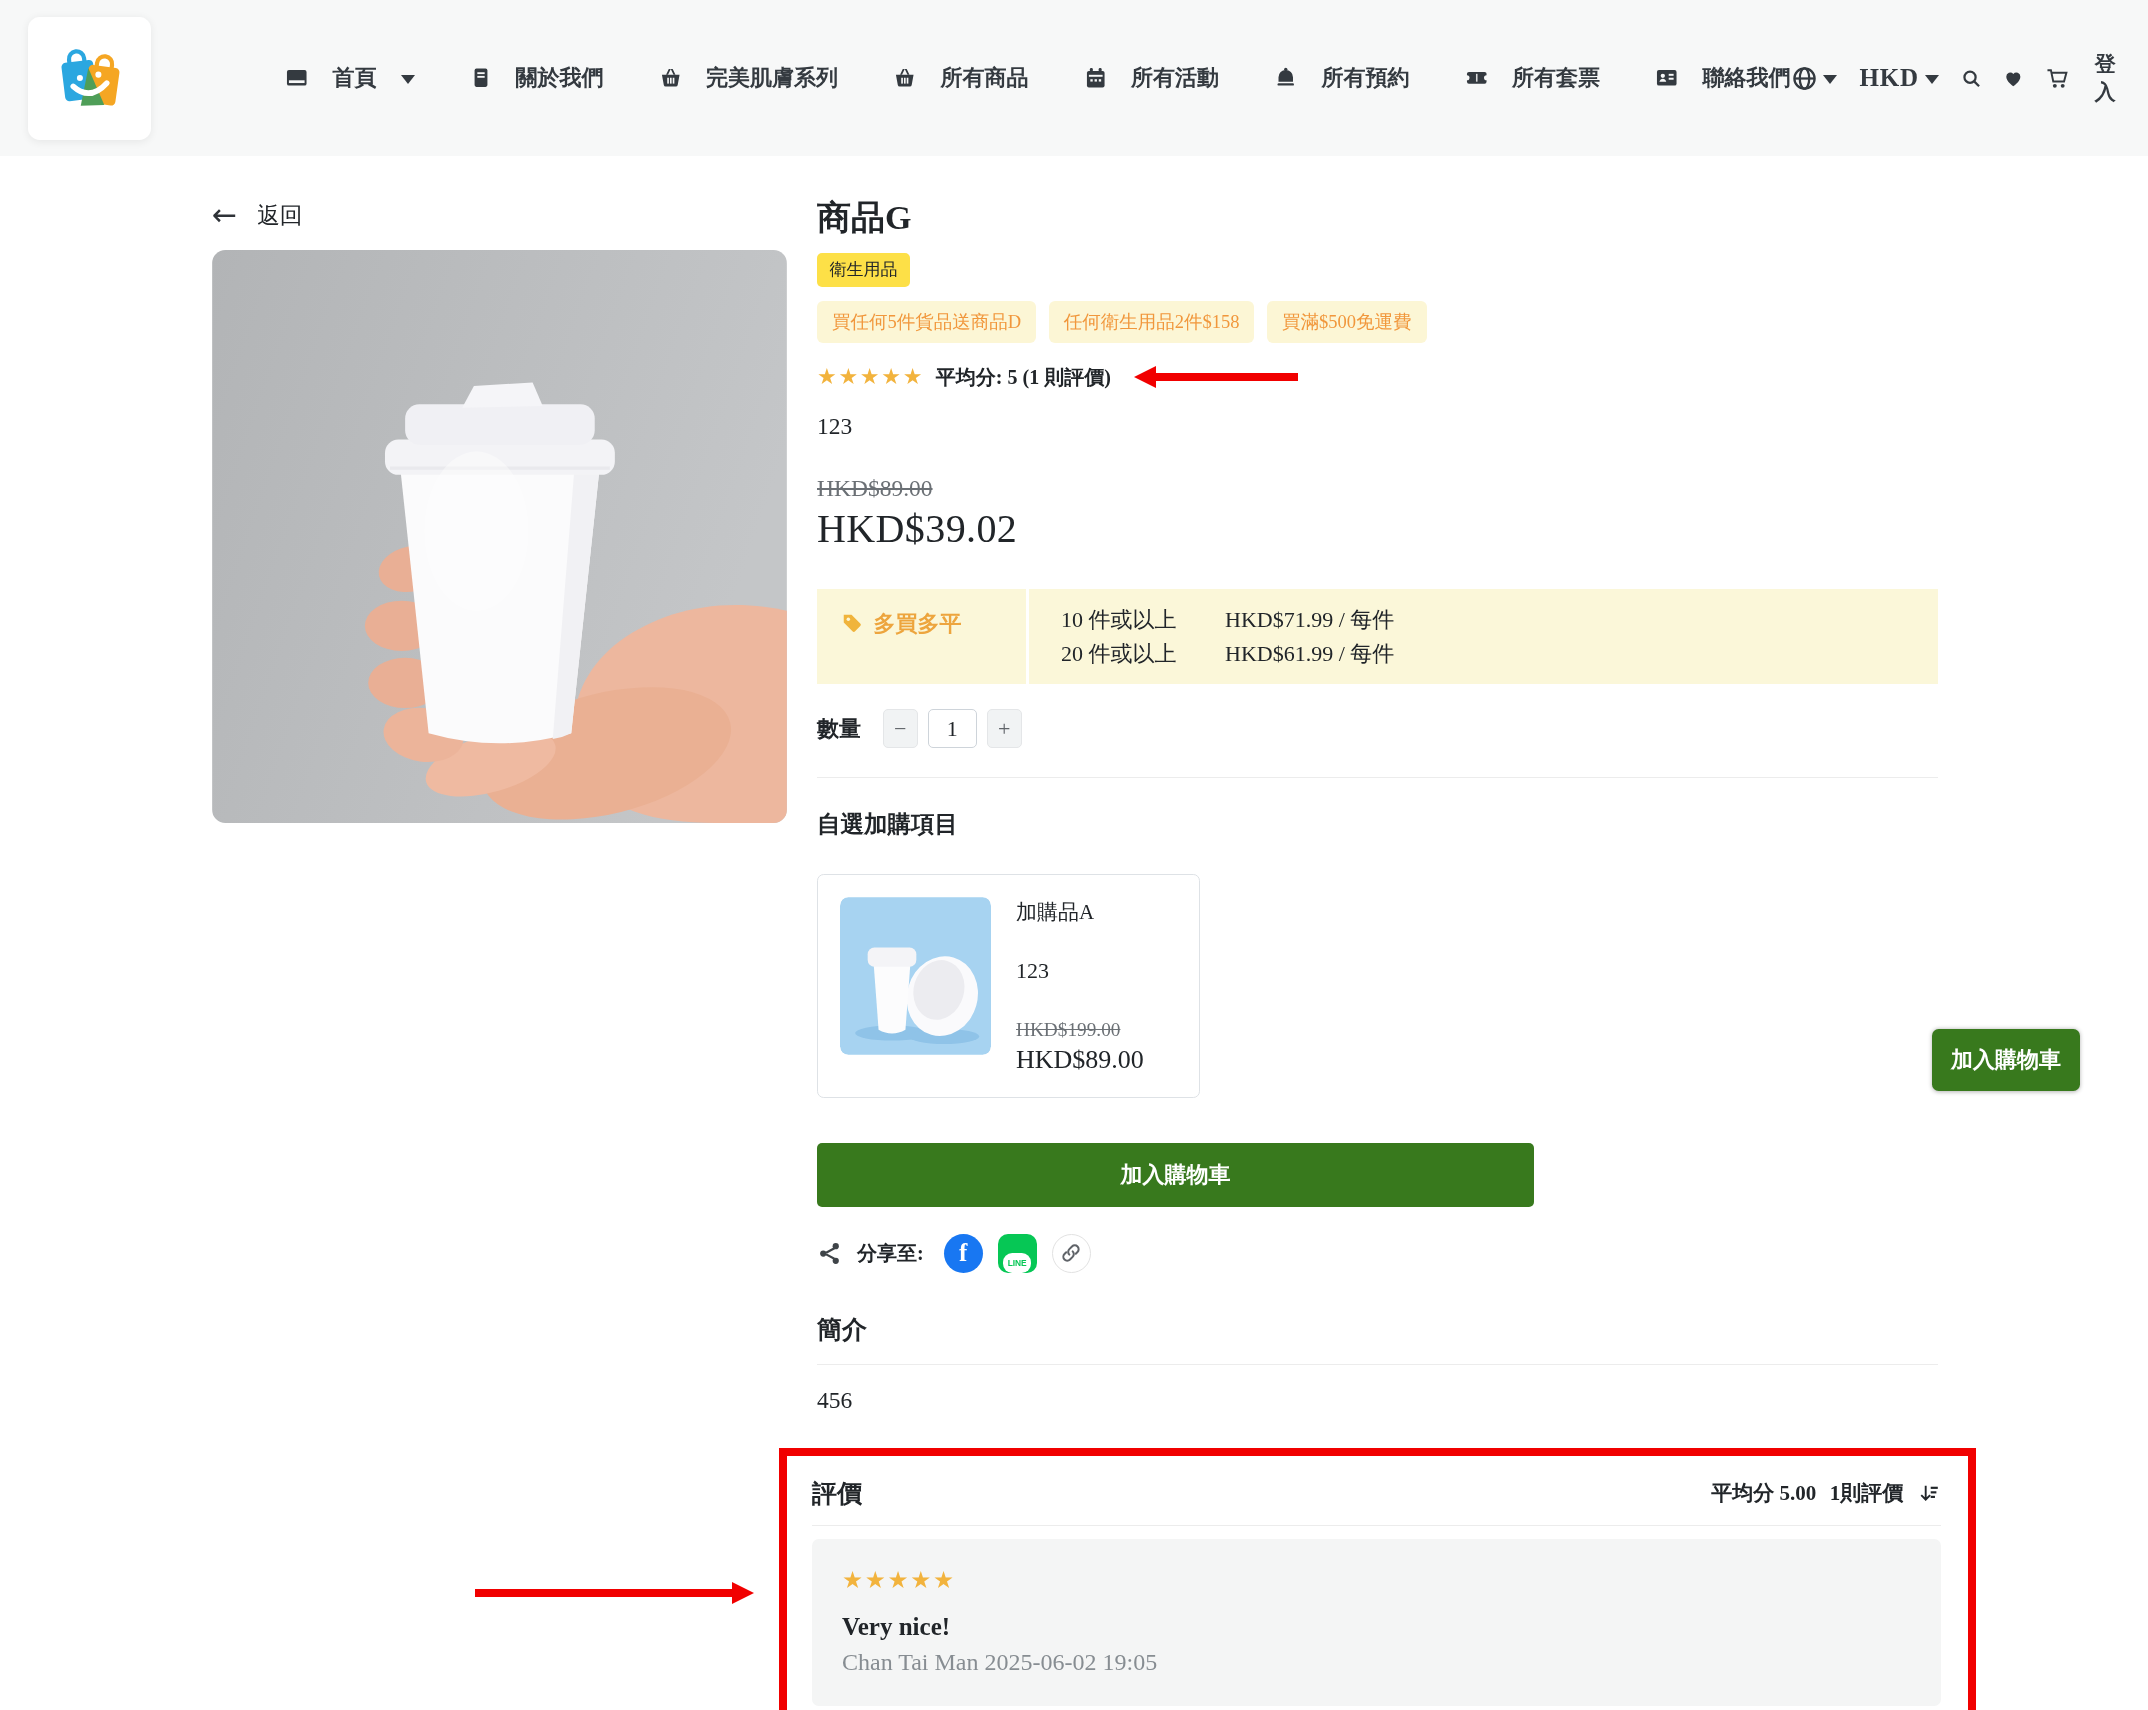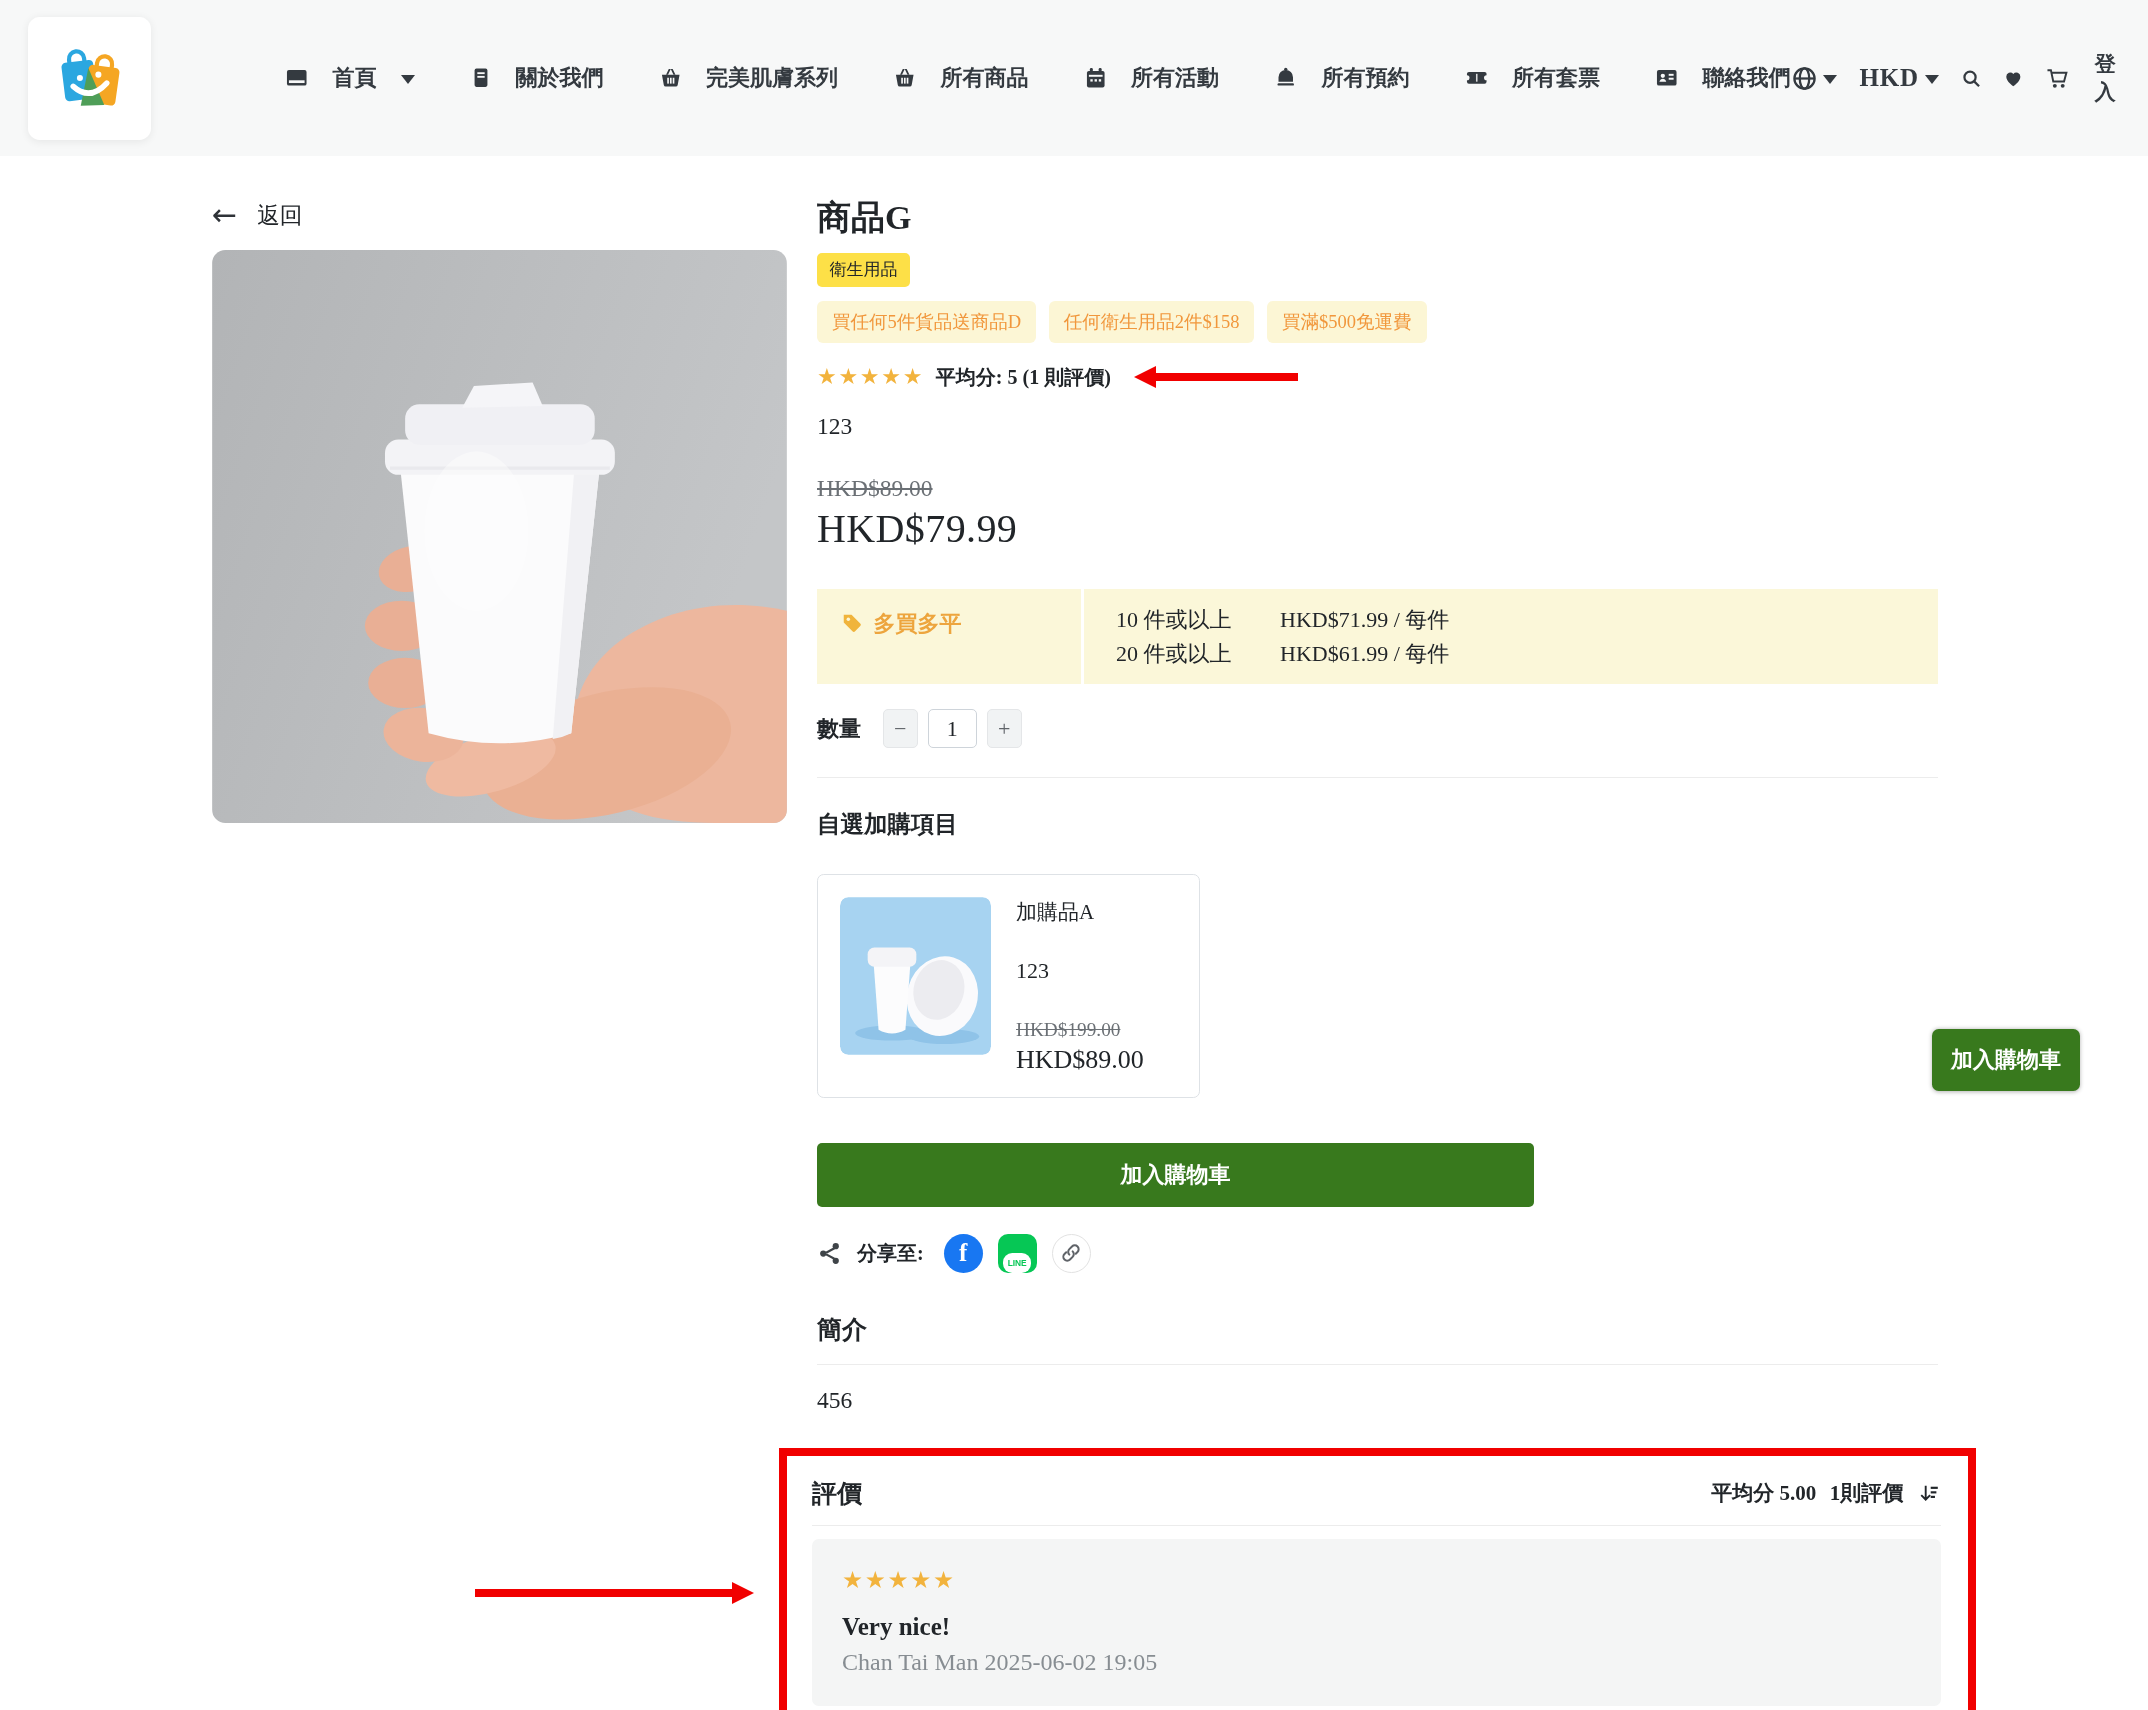--- a/index.html
+++ b/index.html
@@ -37,21 +37,21 @@
   .promo-row { display:flex; gap:12.6px; margin-top:13.4px; }
   .promo-badge { background:#fcf6d5; color:#f1973c; font-size:18.5px; padding:8.4px 15px; border-radius:6px; white-space:nowrap; cursor:pointer; }
   .rating-row { display:flex; align-items:center; margin-top:17px; height:35px; }
   .stars { color:#f2b33d; font-size:22px; letter-spacing:1.7px; white-space:nowrap; }
   .rating-text { font-size:20px; font-weight:bold; margin-left:11.7px; white-space:nowrap; }
   .sku-note { font-size:23.5px; margin-top:18.5px; }
   .price-old { color:#6b7075; text-decoration:line-through; font-size:23.5px; margin-top:35px; }
   .price-now { font-size:40px; margin-top:3.4px; letter-spacing:0.4px; }
 
   .tier-box { background:#fbf7d9; display:flex; margin-top:37px; }
-  .tier-left { width:267px; flex:none; padding:20px 0 20px 23.5px; display:flex; gap:11px; align-items:flex-start;
+  .tier-left { width:212px; flex:none; padding:20px 0 20px 23.5px; display:flex; gap:11px; align-items:flex-start;
                color:#eda53e; font-weight:bold; font-size:22px; border-right:3.4px solid #ffffff; }
   .tier-left svg { margin-top:2.5px; }
   .tier-right { flex:1; padding:13.4px 0 13.4px 32px; font-size:22px; color:#212529; }
   .tier-row { display:flex; line-height:34px; }
   .tier-qty { width:164px; }
 
   .qty-row { display:flex; align-items:center; gap:10px; margin-top:25px; padding-bottom:28.5px; border-bottom:0.8px solid #ececec; }
   .qty-label { font-size:22px; font-weight:bold; margin-right:11.7px; }
   .qty-btn { width:35px; height:39px; background:#f1f3f4; border:0.8px solid #e4e6e8; border-radius:5px; color:#5f6368;
              font-size:22px; display:flex; align-items:center; justify-content:center; cursor:pointer;
@@ -292,21 +292,21 @@
         <span class="rating-text">平均分: 5 (1 則評價)</span>
         <div class="anno-arrow arrow-rating">
           <div class="head-left"></div>
           <div class="anno-shaft"></div>
         </div>
       </div>
 
       <p class="sku-note">123</p>
 
       <div class="price-old">HKD$89.00</div>
-      <div class="price-now">HKD$79.99</div>
+      <div class="price-now">HKD$39.02</div>
 
       <div class="tier-box">
         <div class="tier-left">
           <svg width="22" height="22" viewBox="0 0 24 24">
               <path d="M3 3h8.5L21 12.5a2 2 0 0 1 0 2.9l-5.6 5.6a2 2 0 0 1-2.9 0L3 11.5V3z" fill="#f0b43c"></path>
               <circle cx="8" cy="8" r="1.9" fill="#fbf7d9"></circle>
             </svg>
           <span>多買多平</span>
         </div>
         <div class="tier-right">

